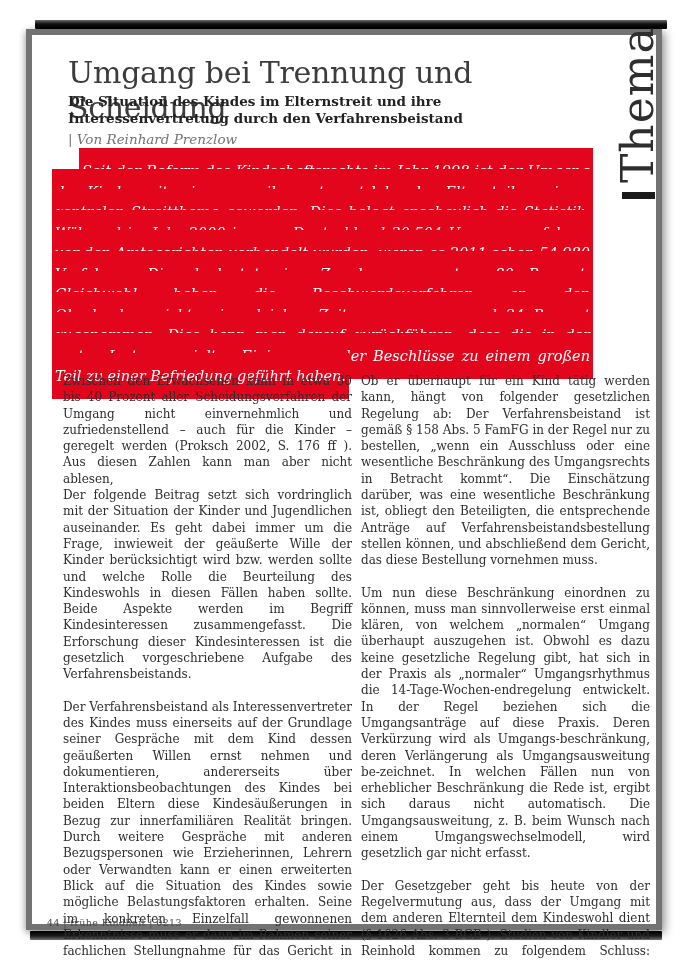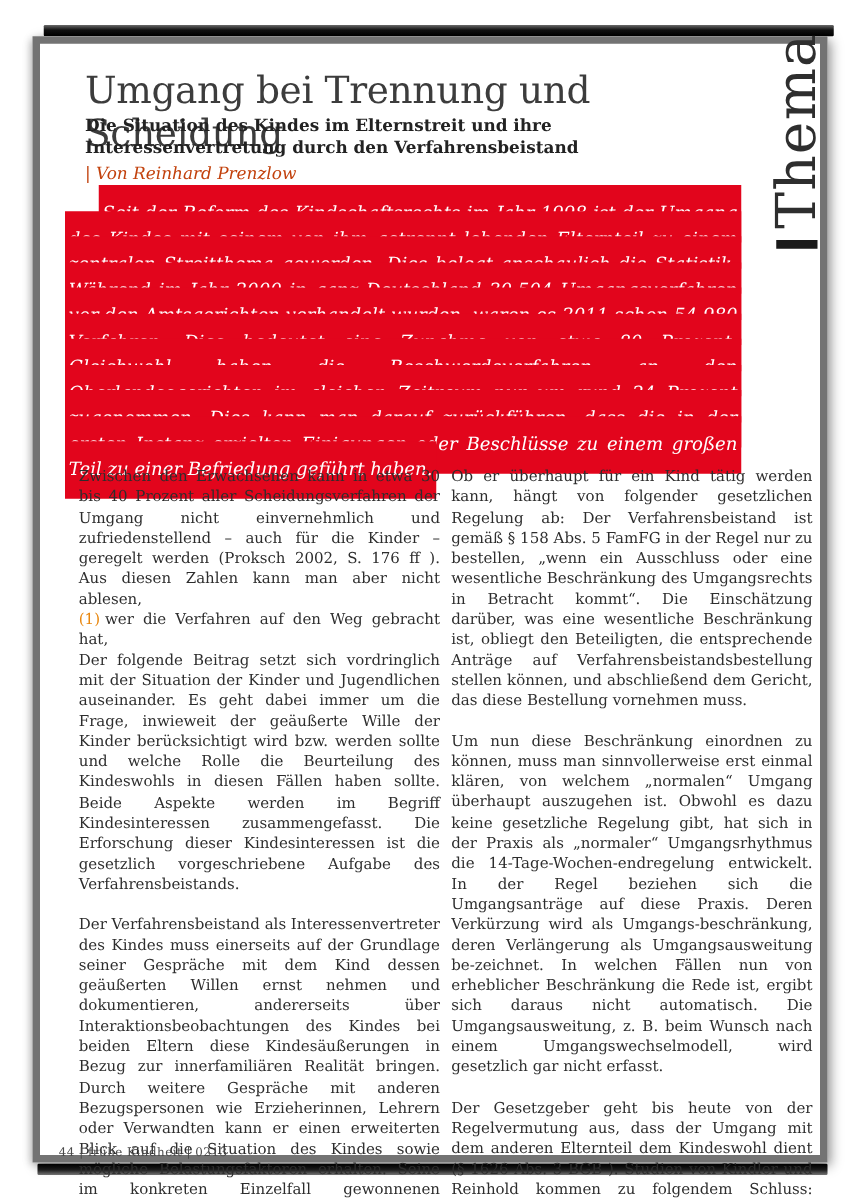--- a/index.html
+++ b/index.html
@@ -19,21 +19,21 @@
   .sheet { position:absolute; left:26px; top:29px; width:636px; height:901px;
            background:#fff; border:6px solid #737373;
            box-shadow:3px 3px 9px rgba(0,0,0,0.40), -2px 2px 6px rgba(0,0,0,0.18); }
 
   
   .title { position:absolute; left:36px; top:20px; width:560px;
            font-size:30px; font-weight:400; color:#3c3c3c; letter-spacing:-0.3px; }
   .subtitle { position:absolute; left:36px; top:58px; width:450px;
               font-size:13.5px; font-weight:700; color:#222; line-height:17px; }
   .byline { position:absolute; left:36px; top:96px; font-size:13.5px;
-            font-style:italic; color:#c2410c;text-align:center; }
+            font-style:italic; color:#737373;text-align:center; }
 
   
   .thema { position:absolute; left:526px; top:58px; width:160px; height:52px;
            transform:rotate(-90deg); white-space:nowrap;
            font-size:44px; color:#2e2e2e; letter-spacing:1px; line-height:52px; }
   .thema .bar { display:inline-block; width:7px; height:33px; background:#1a1a1a;
                 margin-right:9px; vertical-align:-2px; }
 
   
   .abstract { position:absolute; left:20px; top:126px; width:541px;
@@ -68,21 +68,20 @@
     <h1 class="title">Umgang bei Trennung und Scheidung</h1>
     <h2 class="subtitle">Die Situation des Kindes im Elternstreit und ihre Interessenvertretung durch den Verfahrensbeistand</h2>
     <div class="byline">| Von Reinhard Prenzlow</div>
 
     <div class="thema"><span class="bar"></span><span>Thema</span></div>
 
     <p class="abstract"><span class="hl">Seit der Reform des Kindschaftsrechts im Jahr 1998 ist der Umgang des Kindes mit seinem von ihm getrennt lebenden Elternteil zu einem zentralen Streitthema geworden. Dies belegt anschaulich die Statistik. Während im Jahr 2000 in ganz Deutschland 30.504 Umgangsverfahren vor den Amtsgerichten verhandelt wurden, waren es 2011 schon 54.980 Verfahren. Dies bedeutet eine Zunahme von etwa 80 Prozent. Gleichwohl haben die Beschwerdeverfahren an den Oberlandesgerichten im gleichen Zeitraum nur um rund 24 Prozent zugenommen. Dies kann man darauf zurückführen, dass die in der ersten Instanz erzielten Einigungen oder Beschlüsse zu einem großen Teil zu einer Befriedung geführt haben.</span></p>
 
     <div class="col col-left">
       <p class="li">Zwischen den Erwachsenen kann in etwa 30 bis 40 Prozent aller Scheidungsverfahren der Umgang nicht einvernehmlich und zufriedenstellend – auch für die Kinder – geregelt werden (Proksch 2002, S. 176 ff ). Aus diesen Zahlen kann man aber nicht ablesen,</p>
-      <p class="li"><span class="num">(1)</span><span>wer die Verfahren auf den Weg gebracht hat,</span></p>
       <p>Der folgende Beitrag setzt sich vordringlich mit der Situation der Kinder und Jugendlichen auseinander. Es geht dabei immer um die Frage, inwieweit der geäußerte Wille der Kinder berücksichtigt wird bzw. werden sollte und welche Rolle die Beurteilung des Kindeswohls in diesen Fällen haben sollte. Beide Aspekte werden im Begriff Kindesinteressen zusammengefasst. Die Erforschung dieser Kindesinteressen ist die gesetzlich vorgeschriebene Aufgabe des Verfahrensbeistands.</p>
       <p>Der Verfahrensbeistand als Interessenvertreter des Kindes muss einerseits auf der Grundlage seiner Gespräche mit dem Kind dessen geäußerten Willen ernst nehmen und dokumentieren, andererseits über Interaktionsbeobachtungen des Kindes bei beiden Eltern diese Kindesäußerungen in Bezug zur innerfamiliären Realität bringen. Durch weitere Gespräche mit anderen Bezugspersonen wie Erzieherinnen, Lehrern oder Verwandten kann er einen erweiterten Blick auf die Situation des Kindes sowie mögliche Belastungsfaktoren erhalten. Seine im konkreten Einzelfall gewonnenen Erkenntnisse muss er dann im Rahmen seiner fachlichen Stellungnahme für das Gericht in den Kontext der allgemeinen gerichtlichen Beschlusslage sowie der aktuellen wissenschaftlichen Erkenntnislage stellen.</p>
     </div>
 
     <div class="col col-right">
       <p>Ob er überhaupt für ein Kind tätig werden kann, hängt von folgender gesetzlichen Regelung ab: Der Verfahrensbeistand ist gemäß § 158 Abs. 5 FamFG in der Regel nur zu bestellen, „wenn ein Ausschluss oder eine wesentliche Beschränkung des Umgangsrechts in Betracht kommt“. Die Einschätzung darüber, was eine wesentliche Beschränkung ist, obliegt den Beteiligten, die entsprechende Anträge auf Verfahrensbeistandsbestellung stellen können, und abschließend dem Gericht, das diese Bestellung vornehmen muss.</p>
       <p>Um nun diese Beschränkung einordnen zu können, muss man sinnvollerweise erst einmal klären, von welchem „normalen“ Umgang überhaupt auszugehen ist. Obwohl es dazu keine gesetzliche Regelung gibt, hat sich in der Praxis als „normaler“ Umgangsrhythmus die 14-Tage-Wochen-endregelung entwickelt. In der Regel beziehen sich die Umgangsanträge auf diese Praxis. Deren Verkürzung wird als Umgangs-beschränkung, deren Verlängerung als Umgangsausweitung be-zeichnet. In welchen Fällen nun von erheblicher Beschränkung die Rede ist, ergibt sich daraus nicht automatisch. Die Umgangsausweitung, z. B. beim Wunsch nach einem Umgangswechselmodell, wird gesetzlich gar nicht erfasst.</p>
       <p>Der Gesetzgeber geht bis heute von der Regelvermutung aus, dass der Umgang mit dem anderen Elternteil dem Kindeswohl dient (§ 1626 Abs. 3 BGB ). Studien von Kindler und Reinhold kommen zu folgendem Schluss: „Angesichts dieser Befundlage gibt es wenig Anlass für die Haltung, Umgang müsse aufgrund seiner Bedeutung für das Kindeswohl unter nahezu allen Umständen durchgesetzt werden. Stattdessen scheint es zwar Fälle zu geben, in denen Kinder von Umgangskontakten profitieren, während dies in anderen Fällen kaum zu beobachten ist oder sogar Belastungen des Kindes verstärkt werden. Zusammengefasst widerspricht die Befundlage nicht der Annahme des Gesetzgebers.</p>
     </div>
 

